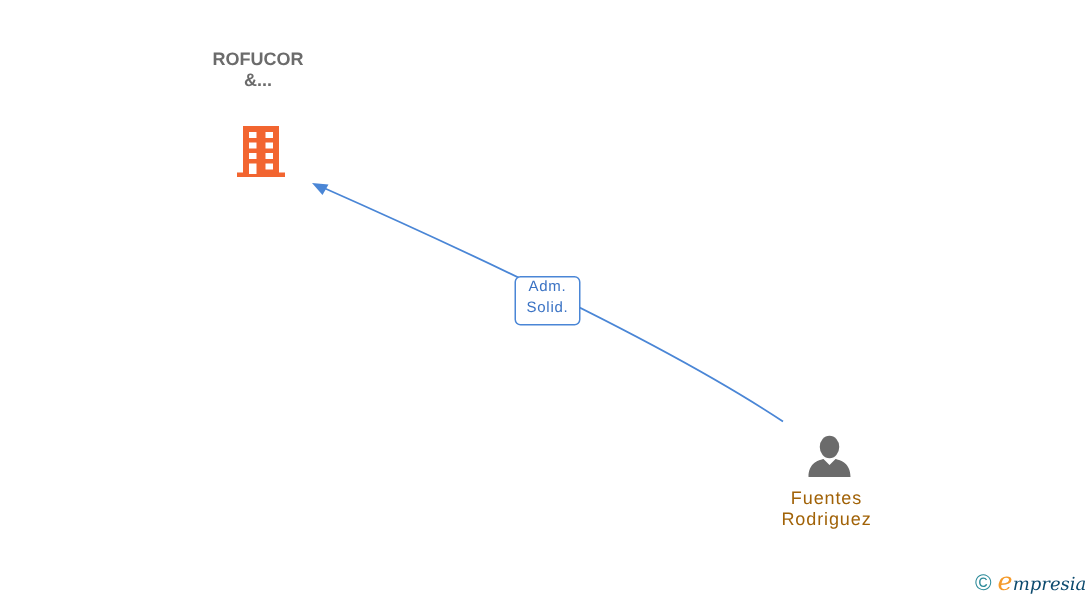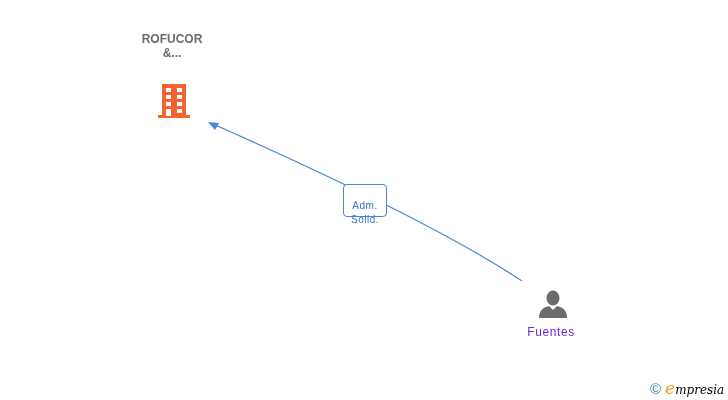--- a/index.html
+++ b/index.html
@@ -1,26 +1,26 @@
 <!DOCTYPE html>
 <html><head>
   <meta charset="utf-8">
   <style>
     html, body { margin: 0; padding: 0; }
     body { width: 728px; height: 400px; background: #ffffff; position: relative; overflow: hidden; font-family: "Liberation Sans", sans-serif; }
     .node-label { position: absolute; text-align: center; color: #666666; }
     .company-label { left: 110px; top: 33px; width: 124px; font-size: 12px; font-weight: bold; line-height: 13.5px; color: #6b6b6b; }
-    .person-label { left: 496px; top: 325px; width: 110px; font-size: 12px; line-height: 14px; letter-spacing: 0.6px; color: #6d28d9; }
+    .person-label { left: 496px; top: 325px; width: 110px; font-size: 12px; line-height: 14px; letter-spacing: 0.6px; color: #a16207; }
     .icon { position: absolute; }
-    .edge-label { position: absolute; left: 343px; top: 184px; width: 44px; height: 33px; box-sizing: border-box; border: 1px solid #4a86d6; border-radius: 4px; background: #fff; color: #3b73c4; font-size: 10px; line-height: 14px; text-align: center; padding-top: 14px; letter-spacing: 0.5px; }
+    .edge-label { position: absolute; left: 343px; top: 184px; width: 44px; height: 33px; box-sizing: border-box; border: 1px solid #4a86d6; border-radius: 4px; background: #fff; color: #3b73c4; font-size: 10px; line-height: 14px; text-align: center; padding-top: 0; letter-spacing: 0.5px; }
     .edge-label span { display: block; }
     .footer { position: absolute; left: 650px; top: 378px; font-size: 13px; color: #2e8b9a; display: flex; align-items: center; gap: 4px; }
     .copy { font-size: 15px; color: #2e8b9a; }
     .brand-e { font-family: "DejaVu Serif", serif; font-style: italic; color: #f59a2a; font-size: 17px; }
-    .brand-rest { font-family: "DejaVu Serif", serif; font-style: italic; color: #000000; font-size: 12px; }
+    .brand-rest { font-family: "DejaVu Serif", serif; font-style: italic; color: #0c4a6e; font-size: 12px; }
     svg.edges { position: absolute; left: 0; top: 0; }
   </style>
 </head>
 <body>
 
 <svg class="edges" width="728" height="400">
   <path d="M522,281 Q430,220 213,124" fill="none" stroke="#4a86d6" stroke-width="1.2"></path>
   <polygon points="208,122 219,123 215,130" fill="#4a86d6"></polygon>
 </svg>
 
@@ -49,18 +49,19 @@
   <span>Solid.</span>
 </div>
 
 <svg class="icon" style="left:538px; top:289px;" width="30" height="30" viewBox="0 0 30 30">
   <ellipse cx="15" cy="9" rx="6.5" ry="7.5" fill="#6b6b6b"></ellipse>
   <path d="M1,29 C1,20 7,18 11,17 L15,21 L19,17 C23,18 29,20 29,29 Z" fill="#6b6b6b"></path>
 </svg>
 
 <div class="node-label person-label">
   <div>Fuentes</div>
+  <div>Rodriguez</div>
 </div>
 
 <div class="footer">
   <span class="copy">©</span>
   <span><span class="brand-e">e</span><span class="brand-rest">mpresia</span></span>
 </div>
 
 </body></html>

